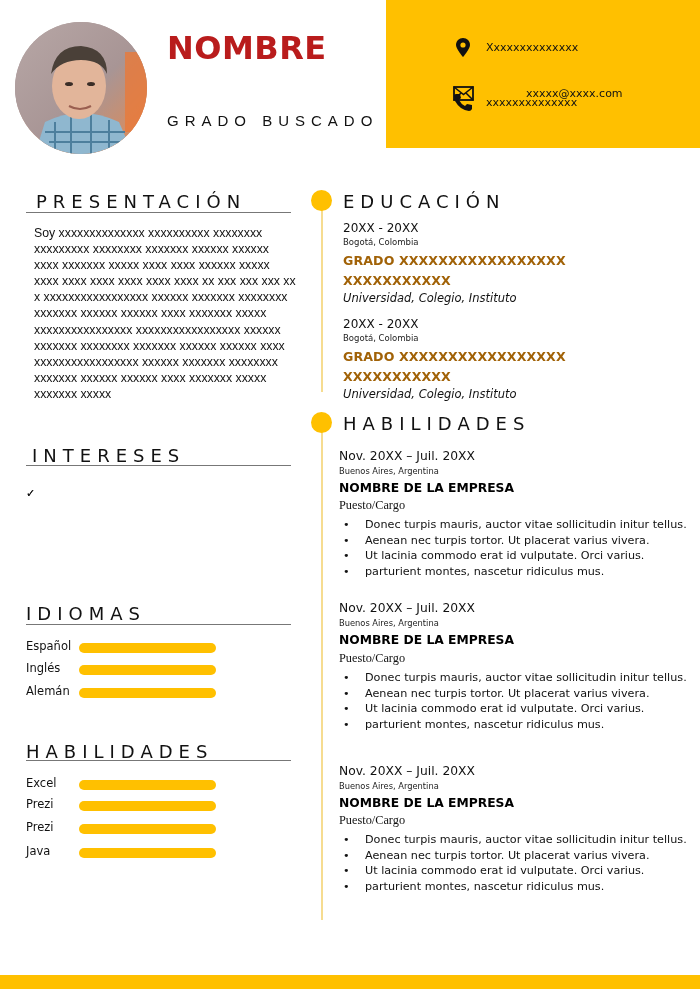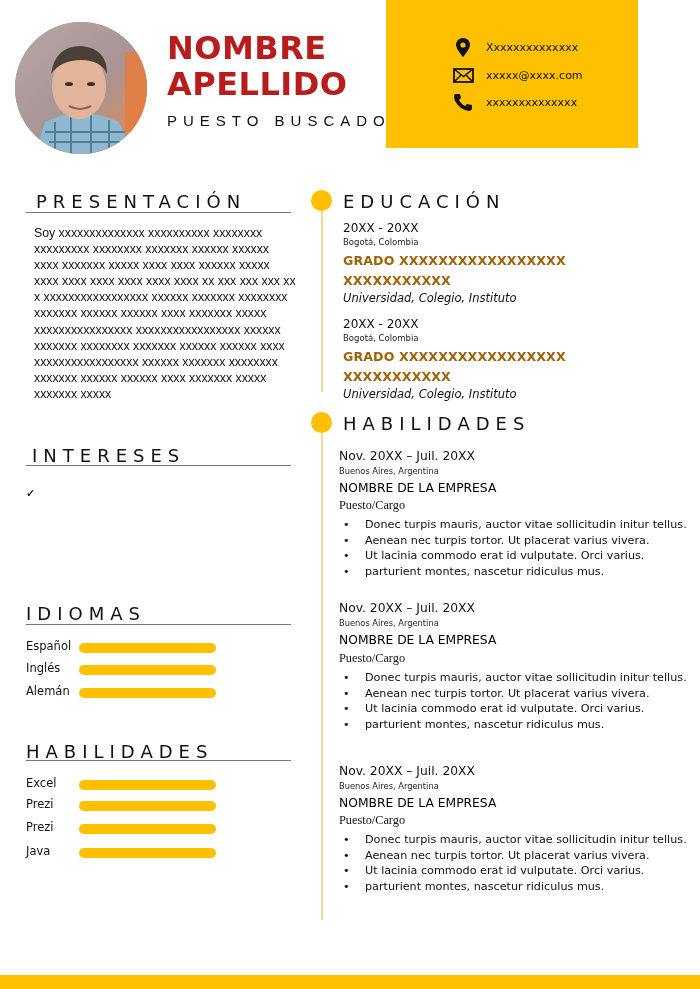--- a/index.html
+++ b/index.html
@@ -10,21 +10,21 @@
 
   
   .photo { left: 15px; top: 22px; width: 132px; height: 132px; border-radius: 50%; overflow: hidden;
            background: radial-gradient(circle at 50% 40%, #e9c7b0 0 22%, transparent 23%),
                        linear-gradient(160deg, #b9a9a3 0%, #9c8a8f 40%, #d9a07a 70%, #e8894d 100%); }
   .photo svg { width: 100%; height: 100%; display: block; }
   .name { left: 167px; top: 30px; font-family: "DejaVu Sans", sans-serif; font-weight: bold; font-size: 32px;
           line-height: 36px; letter-spacing: 0.5px; color: #b91c1c; }
   .role { left: 167px; top: 112px; font-family: "Liberation Sans", sans-serif; font-size: 15px; letter-spacing: 6px; color: #111; }
 
-  .contact-box { left: 386px; top: 0; width: 252px; height: 148px; background: #ffc000; }
+  .contact-box { left: 386px; top: 0; width: 314px; height: 148px; background: #ffc000; }
   .contact-row { position: absolute; left: 66px; display: flex; align-items: center; }
   .contact-row .ico { width: 22px; height: 20px; display: flex; align-items: center; justify-content: center; }
   .contact-row .txt { margin-left: 12px; font-family: "DejaVu Sans", sans-serif; font-size: 11px; color: #111; }
 
   
   .sec-title { font-family: "DejaVu Sans", sans-serif; font-size: 18px; letter-spacing: 6px; color: #111; font-weight: normal; }
   .rule { height: 1px; background: #777; }
 
   .pres-text { left: 34px; top: 225px; width: 262px; font-family: "Liberation Sans", sans-serif; font-size: 12.3px; line-height: 16.1px; color: #111; }
 
@@ -42,21 +42,21 @@
 
   .edu-item { left: 343px; width: 330px; }
   .edu-date { font-family: "DejaVu Sans", sans-serif; font-size: 12px; color: #111; line-height: 15px; }
   .edu-place { font-family: "DejaVu Sans", sans-serif; font-size: 8.5px; color: #222; line-height: 13px; }
   .edu-deg { font-family: "DejaVu Sans", sans-serif; font-weight: bold; font-size: 12.6px; color: #a16207; line-height: 20px; letter-spacing: 0.1px; }
   .edu-inst { font-family: "DejaVu Sans", sans-serif; font-style: italic; font-size: 11.5px; color: #111; line-height: 15px; }
 
   .exp-item { left: 339px; width: 345px; }
   .exp-date { font-family: "DejaVu Sans", sans-serif; font-size: 12.3px; color: #111; line-height: 16px; }
   .exp-place { font-family: "DejaVu Sans", sans-serif; font-size: 8.3px; color: #222; line-height: 15px; }
-  .exp-co { font-family: "DejaVu Sans", sans-serif; font-weight: normal; font-size: 12.3px; color: #000; line-height: 18px; }
+  .exp-co { font-family: "DejaVu Sans", sans-serif; font-weight: bold; font-size: 12.3px; color: #000; line-height: 18px; }
   .exp-role { font-family: Liberation Serif, serif; font-size: 12.3px; color: #111; line-height: 17px; }
   .exp-bullets { list-style: none; margin-top: 3px; }
   .exp-bullets li { position: relative; padding-left: 26px; font-family: "DejaVu Sans", sans-serif; font-size: 11.2px; line-height: 15.5px; color: #111; white-space: nowrap; }
   .exp-bullets li::before { content: "\2022"; position: absolute; left: 4px; top: 0; }
 
   .bottom-bar { left: 0; top: 975px; width: 700px; height: 14px; background: #ffc000; }
 </style>
 </head>
 <body>
 
@@ -76,35 +76,34 @@
     <ellipse cx="64" cy="64" rx="27" ry="33" fill="#e2b59a"></ellipse>
     <path d="M36 52 Q40 24 66 24 Q92 26 92 52 Q86 38 66 38 Q46 38 36 52 Z" fill="#4a4038"></path>
     <ellipse cx="54" cy="62" rx="4" ry="2" fill="#3a2d27"></ellipse>
     <ellipse cx="76" cy="62" rx="4" ry="2" fill="#3a2d27"></ellipse>
     <path d="M54 84 Q65 90 76 84" stroke="#9a5f50" stroke-width="2" fill="none"></path>
   </svg>
 </div>
 
 <div class="abs name">
   <div>NOMBRE</div>
-  <div>APELLIDO</div>
-</div>
-<div class="abs role">PUESTO BUSCADO</div>
+</div>
+<div class="abs role">GRADO BUSCADO</div>
 
 <div class="abs contact-box">
   <div class="contact-row" style="top:37px;">
     <span class="ico">
       <svg width="14" height="19" viewBox="0 0 14 19">
           <path d="M7 0 C3 0 0 3 0 7 C0 11 7 19 7 19 C7 19 14 11 14 7 C14 3 11 0 7 0 Z" fill="#111"></path>
           <circle cx="7" cy="7" r="2.6" fill="#ffc000"></circle>
         </svg>
     </span>
     <span class="txt">Xxxxxxxxxxxxxx</span>
   </div>
-  <div class="contact-row" style="top:65px;">
+  <div class="contact-row" style="top:83px;gap:40px;">
     <span class="ico">
       <svg width="21" height="15" viewBox="0 0 21 15">
           <rect x="1" y="1" width="19" height="13" fill="none" stroke="#111" stroke-width="1.8"></rect>
           <path d="M1 1 L10.5 8.5 L20 1 M1 14 L8 7 M20 14 L13 7" fill="none" stroke="#111" stroke-width="1.5"></path>
         </svg>
     </span>
     <span class="txt">xxxxx@xxxx.com</span>
   </div>
   <div class="contact-row" style="top:92px;">
     <span class="ico">

